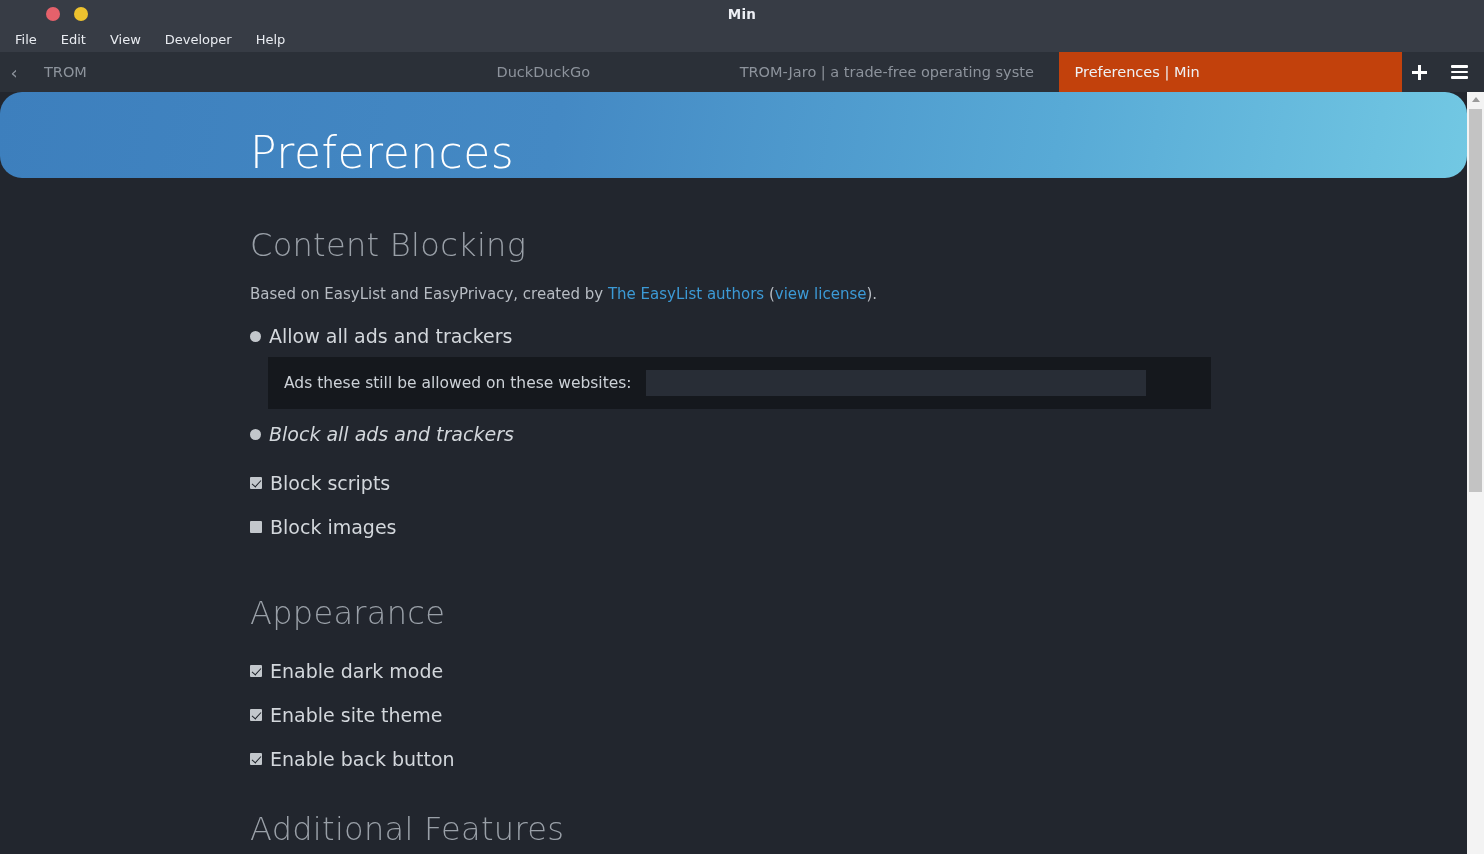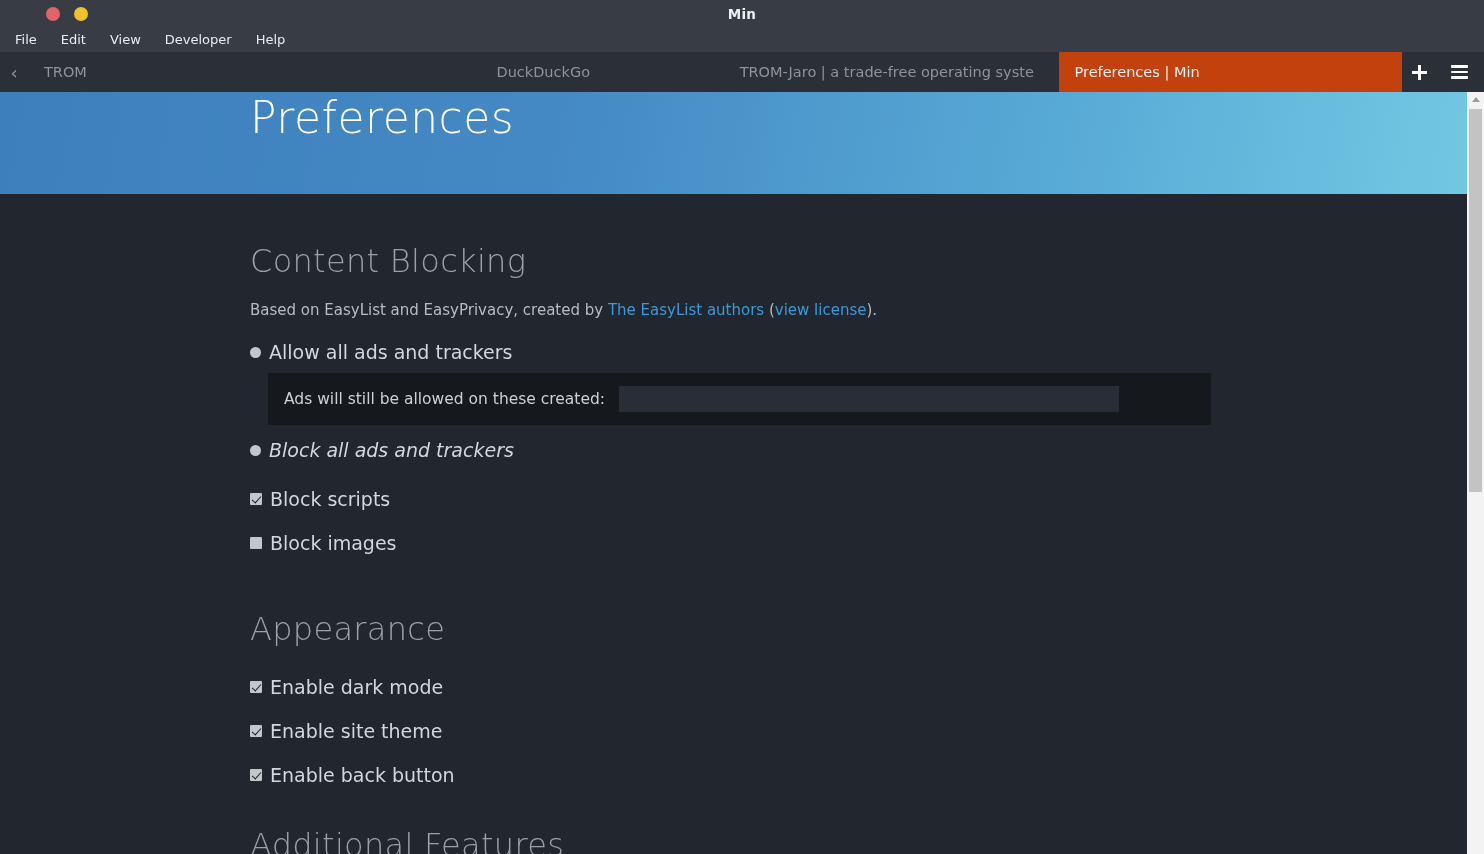--- a/index.html
+++ b/index.html
@@ -132,25 +132,26 @@
   }
   .content-area {
     position: absolute;
     left: 0; top: 0;
     right: 17px;
     bottom: 0;
     overflow: hidden;
   }
 
   .hero {
-    height: 102px;
+    height: 86px;
     background: linear-gradient(100deg, #3d7fbd 0%, #4489c4 38%, #58aad6 72%, #72c8e3 100%);
     display: flex;
-    align-items: flex-start;
+    align-items: flex-end;
     padding-left: 250px;
+    border-radius: 22px;
   }
   .hero h1 {
     font-size: 44px;
     font-weight: 300;
     color: #ffffff;
     letter-spacing: .5px;
   }
 
   .page-inner { padding: 0 0 0 250px; }
 
@@ -332,21 +333,21 @@
         <span>Based on EasyList and EasyPrivacy, created by </span><a href="#">The EasyList authors</a><span> (</span><a href="#">view license</a><span>).</span>
       </div>
 
       <div class="opt-row gap-after-group">
         <span class="radio"></span>
         <span class="lbl">Allow all ads and trackers</span>
       </div>
 
 
       <div class="allowlist-panel">
-        <span class="alabel">Ads will still be allowed on these created:</span>
+        <span class="alabel">Ads these still be allowed on these websites:</span>
         <input class="allowlist-input" type="text" placeholder="" style="">
       </div>
 
       <div class="opt-row" style="margin-top:14px;font-style:italic;">
         <span class="radio"></span>
         <span class="lbl">Block all ads and trackers</span>
       </div>
 
       <div class="opt-row" style="margin-top:27px;">
         <span class="checkbox checked"></span>

